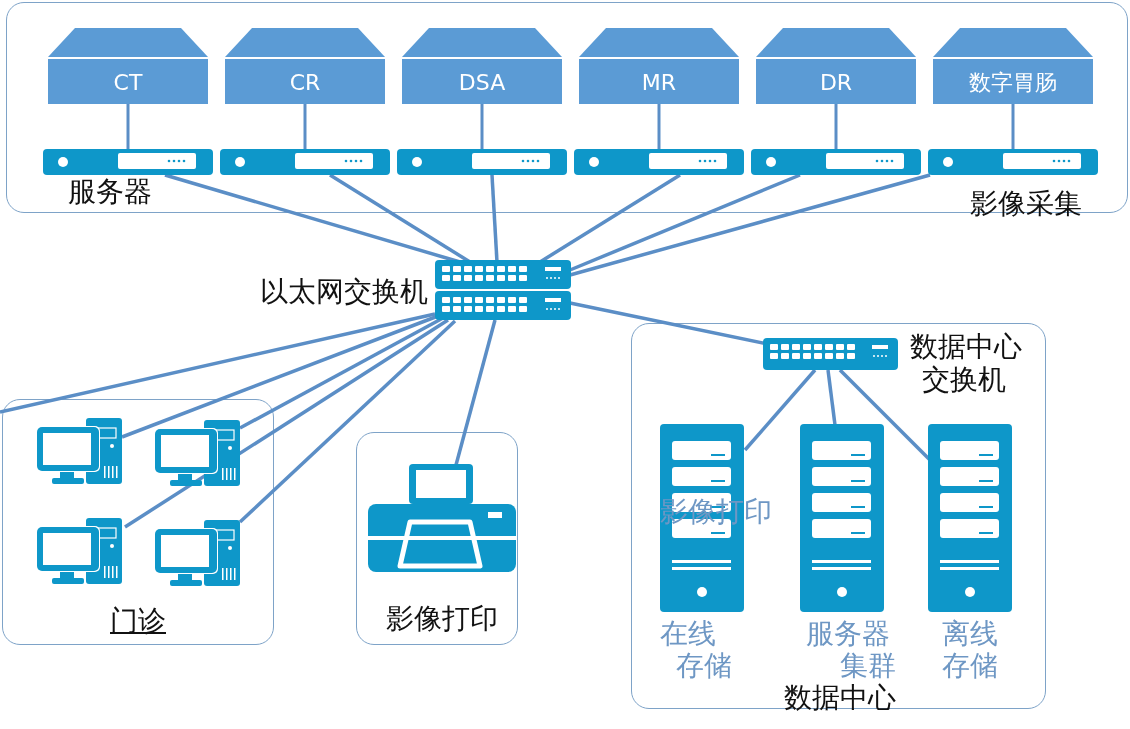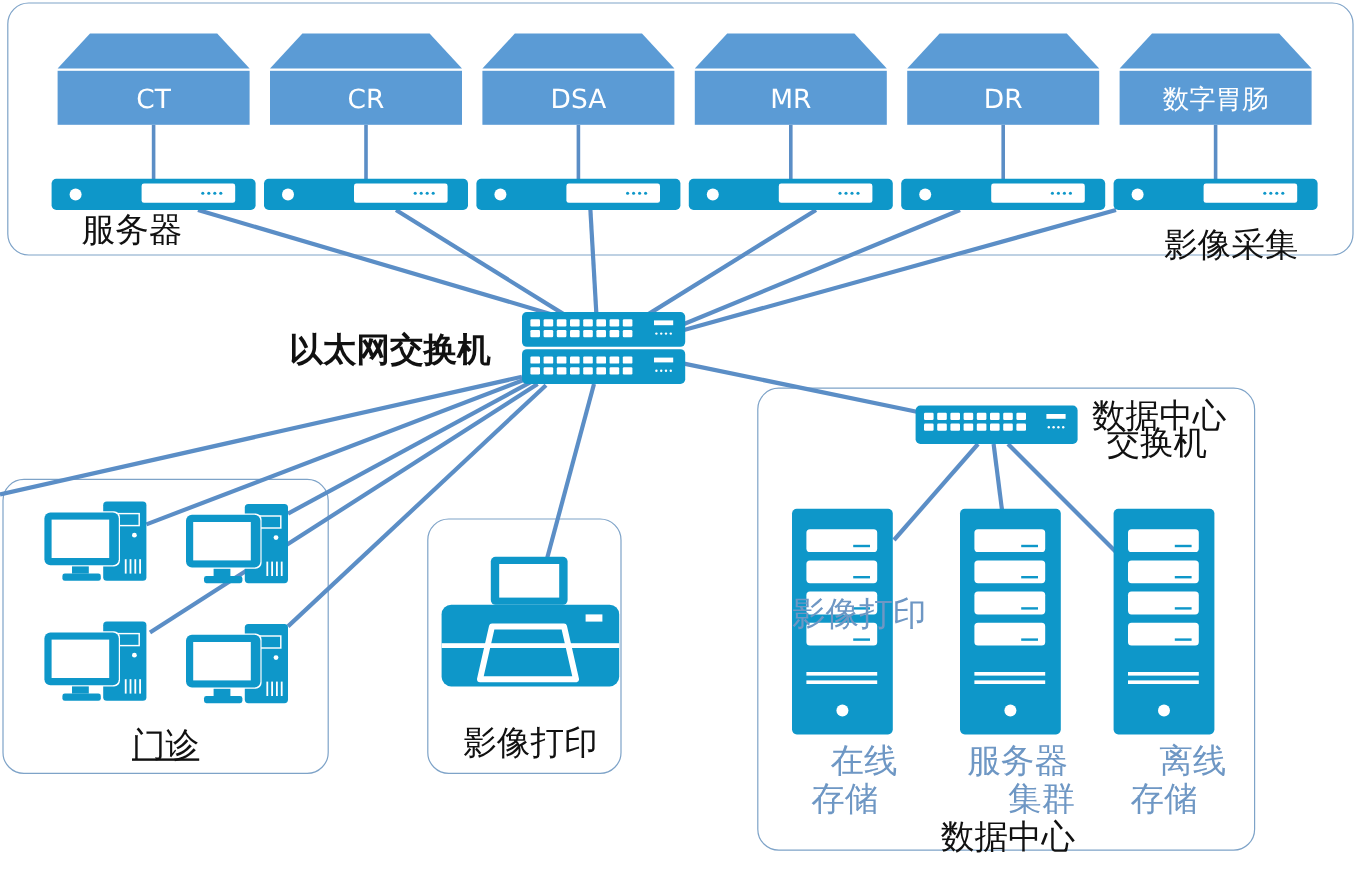--- a/index.html
+++ b/index.html
@@ -315,27 +315,27 @@
           <rect x="979" y="532" width="14" height="2" fill="#0e97c9"></rect>
           <rect x="940" y="560" width="59" height="3" fill="#fff"></rect>
           <rect x="940" y="567" width="59" height="3" fill="#fff"></rect>
           <circle cx="970" cy="592" r="5" fill="#fff"></circle>
         </g>
       </g>
   </svg>
 
   <div class="lbl" style="left:68px;top:178px;">服务器</div>
   <div class="lbl" style="left:970px;top:178px;margin-top:12px;">影像采集</div>
-  <div class="lbl" style="left:241px;top:278px;font-weight:bold;">以太网交换机</div>
+  <div class="lbl" style="left:260px;top:278px;">以太网交换机</div>
   <div class="lbl" style="left:110px;top:607px;text-decoration:underline;">门诊</div>
   <div class="lbl" style="left:386px;top:605px;">影像打印</div>
   <div class="lbl" style="left:910px;top:333px;">数据中心</div>
-  <div class="lbl" style="left:922px;top:355px;">交换机</div>
+  <div class="lbl" style="left:922px;top:366px;">交换机</div>
   <div class="lbl blue" style="left:660px;top:498px;">影像打印</div>
 
-  <div class="lbl blue" style="left:692px;top:620px;">在线</div>
+  <div class="lbl blue" style="left:660px;top:620px;">在线</div>
   <div class="lbl blue" style="left:676px;top:652px;">存储</div>
   <div class="lbl blue" style="left:806px;top:620px;">服务器</div>
   <div class="lbl blue" style="left:840px;top:652px;">集群</div>
-  <div class="lbl blue" style="left:942px;top:620px;margin-left:24px;">离线</div>
+  <div class="lbl blue" style="left:942px;top:620px;">离线</div>
   <div class="lbl blue" style="left:942px;top:652px;">存储</div>
   <div class="lbl" style="left:784px;top:684px;">数据中心</div>
 </div>
 
 </body></html>

